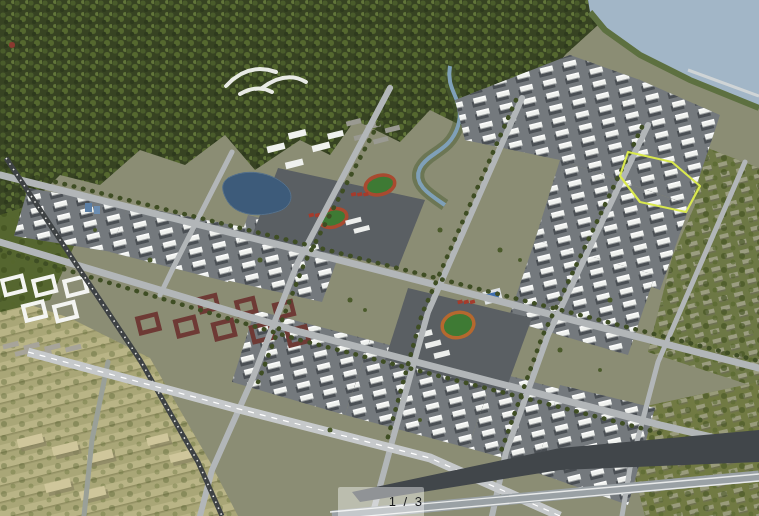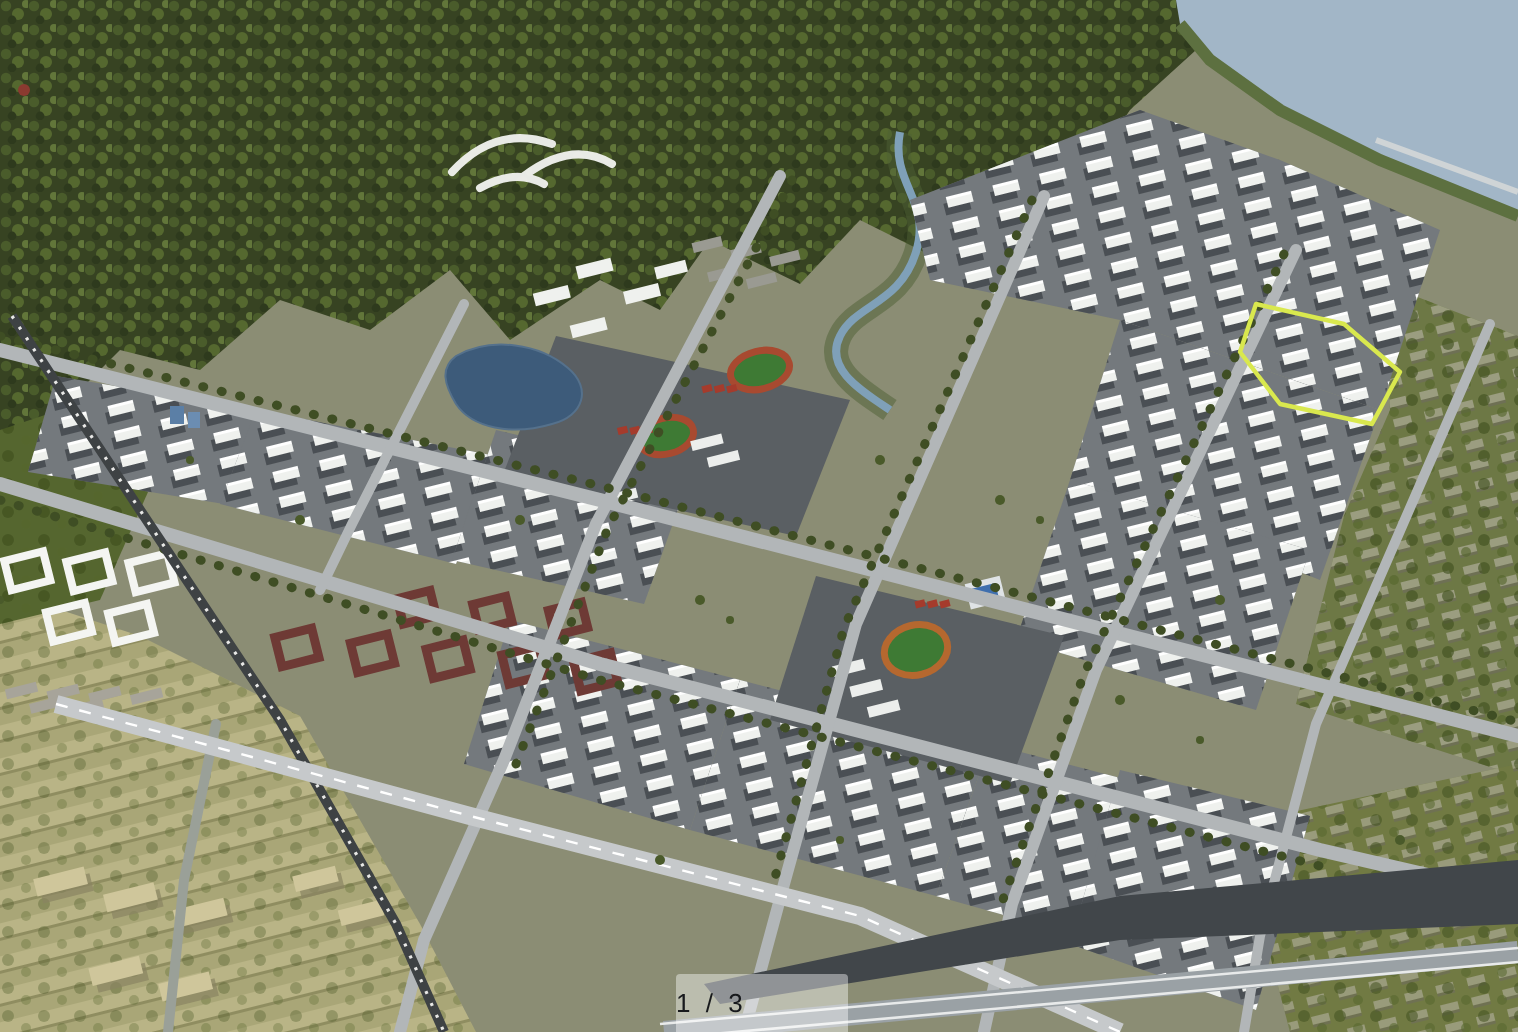--- a/index.html
+++ b/index.html
@@ -2,21 +2,21 @@
 <html><head>
 <meta charset="utf-8">
 <style>
   html,body{margin:0;padding:0;background:#222;}
   #stage{position:relative;width:759px;height:516px;overflow:hidden;
          font-family:"Liberation Sans",sans-serif;}
   #stage svg{position:absolute;left:0;top:0;}
   .page-badge{
     position:absolute;left:338px;top:487px;width:86px;height:29px;
     background:rgba(255,255,255,0.42);
-    display:flex;align-items:center;justify-content:flex-start;
+    display:flex;align-items:center;justify-content:flex-end;
     font-size:13px;letter-spacing:2px;color:#17191c;font-weight:500;
     border-radius:2px 2px 0 0;
   }
 </style>
 </head>
 <body>
 
 <div id="stage">
 <svg width="759" height="516" viewBox="0 0 759 516">
   <defs>

